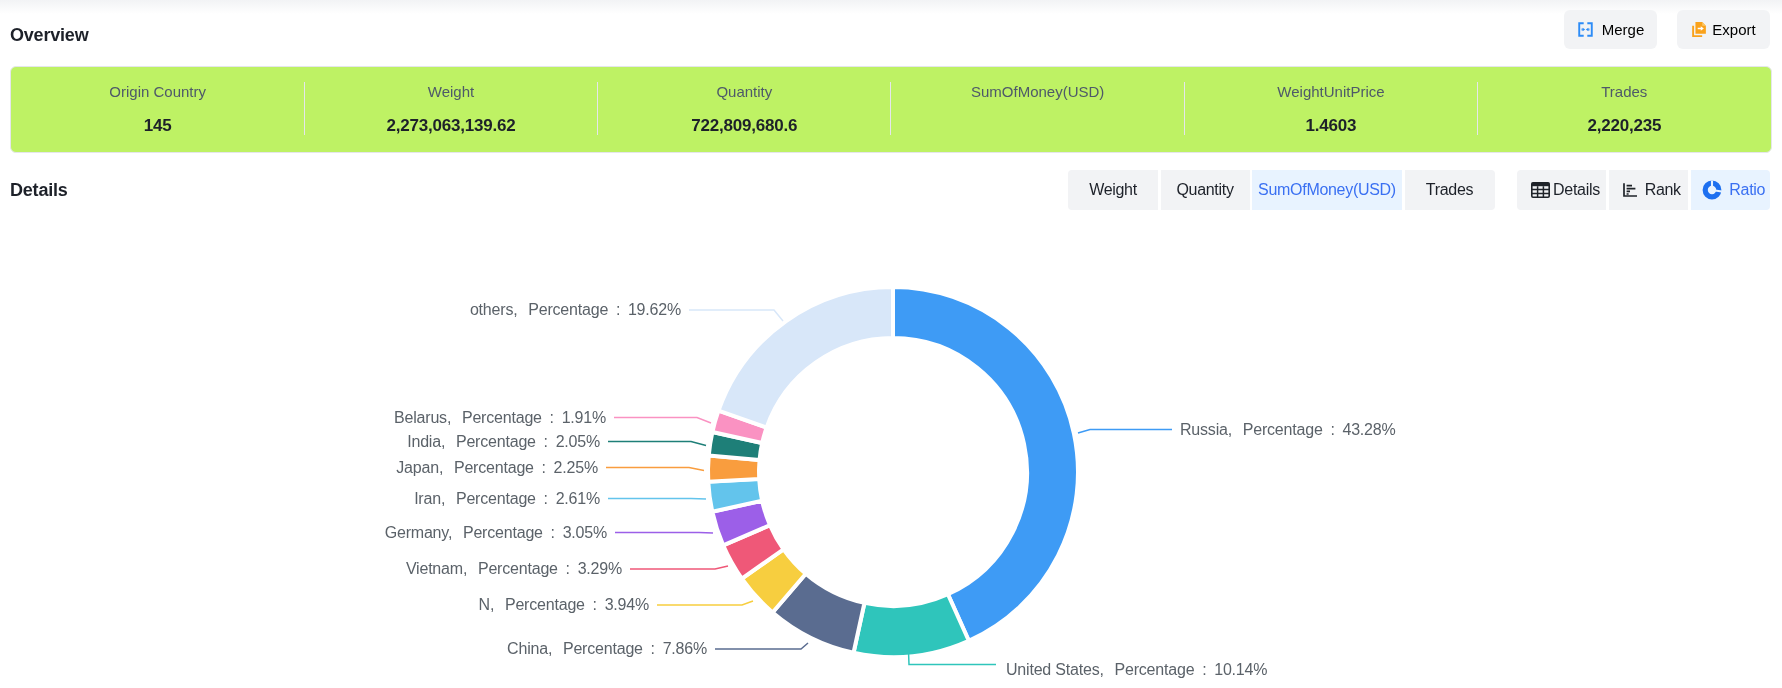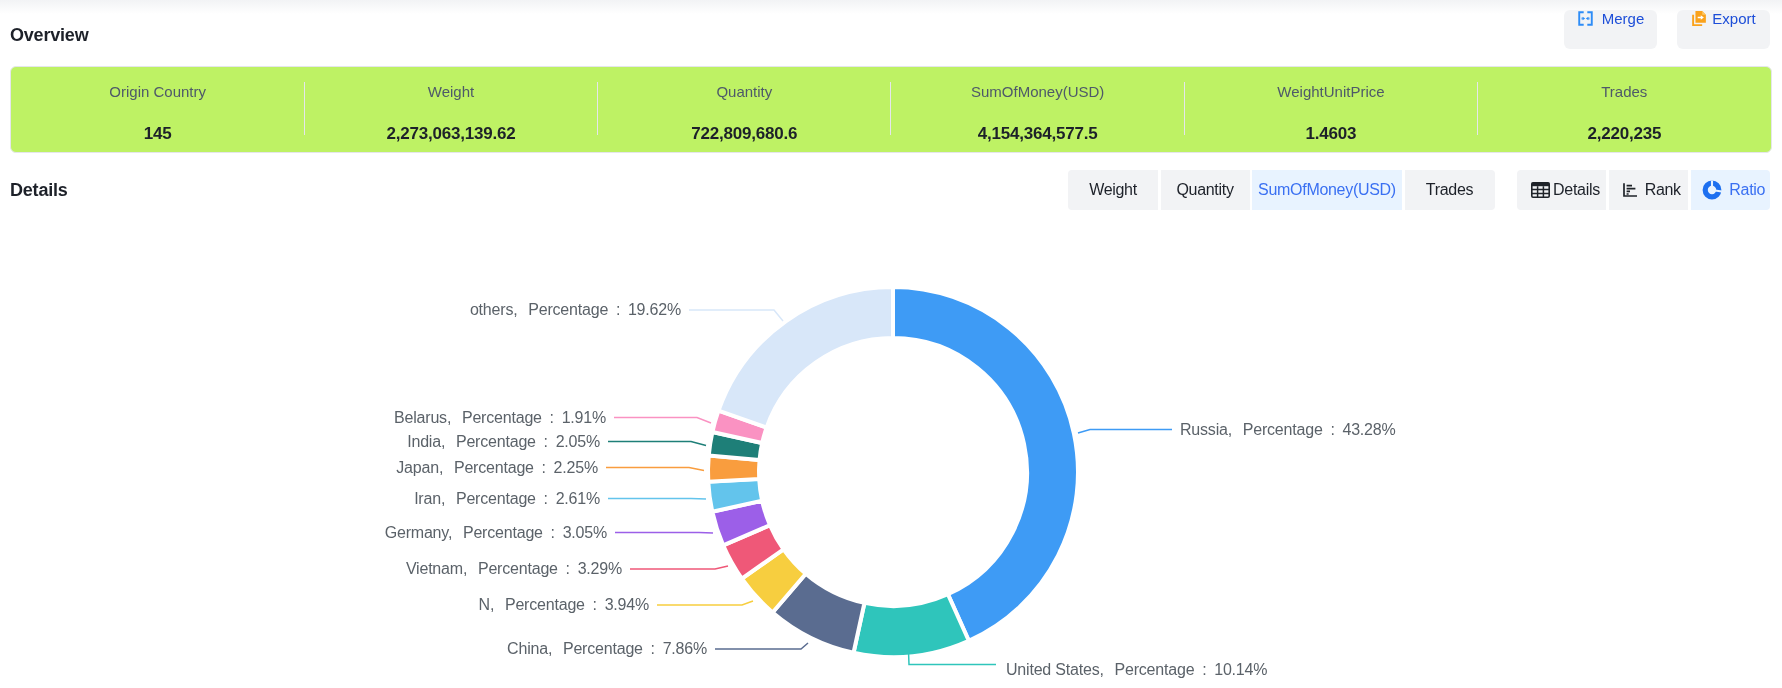--- a/index.html
+++ b/index.html
@@ -1,22 +1,22 @@
 <!DOCTYPE html>
 <html><head><meta charset="utf-8"><style>
 * {margin:0;padding:0;box-sizing:border-box;}
 html,body {width:1782px;height:688px;background:#fff;font-family:"Liberation Sans",sans-serif;overflow:hidden;position:relative;}
 .topfade {position:absolute;left:0;top:0;width:1782px;height:14px;background:linear-gradient(#f2f3f5,#fff);}
 .h1 {position:absolute;left:10px;font-size:18px;font-weight:bold;color:#1d2129;letter-spacing:-0.2px;}
-.btn {position:absolute;top:10px;height:39px;background:#f2f3f5;border-radius:6px;display:flex;justify-content:center;gap:8px;font-size:15px;color:#1d4ed8;}
+.btn {position:absolute;top:10px;height:39px;background:#f2f3f5;border-radius:6px;display:flex;align-items:center;justify-content:center;gap:8px;font-size:15px;color:#000000;}
 .statcard {position:absolute;left:10px;top:66px;width:1762px;height:87px;border:1px solid #e5e6eb;border-radius:6px;background:#bef264;display:flex;}
 .scol {flex:1;position:relative;text-align:center;padding-top:15px;}
 .sdiv {position:absolute;left:-0.5px;top:15px;width:1px;height:53px;background:#e5e6eb;}
 .slab {font-size:15px;color:#4e5969;line-height:19px;}
-.sval {font-size:17px;font-weight:bold;color:#1d2129;margin-top:22px;line-height:22px;letter-spacing:-0.2px;}
+.sval {font-size:17px;font-weight:bold;color:#1d2129;margin-top:14px;line-height:22px;letter-spacing:-0.2px;}
 .tabs {position:absolute;top:170px;height:40px;display:flex;}
 .tab {height:40px;display:flex;align-items:center;justify-content:center;background:#f2f3f5;font-size:16px;letter-spacing:-0.3px;color:#1d2129;gap:7px;}
 .tab.sel {background:#e8f3ff;color:#3a70f2;}
 .tab.first {border-radius:4px 0 0 4px;}
 .tab.last {border-radius:0 4px 4px 0;}
 .gap {width:2.5px;height:40px;background:#fff;}
 .chart {position:absolute;left:0;top:210px;}
 .clb {font-size:16px;letter-spacing:-0.2px;fill:#5b6269;font-family:"Liberation Sans",sans-serif;}
 </style></head>
 <body>
@@ -51,21 +51,20 @@
       <div class="sval">2,273,063,139.62</div>
     </div>
     <div class="scol">
       <div class="sdiv"></div>
       <div class="slab">Quantity</div>
       <div class="sval">722,809,680.6</div>
     </div>
     <div class="scol">
       <div class="sdiv"></div>
       <div class="slab">SumOfMoney(USD)</div>
-      <div class="sval">4,154,364,577.5</div>
     </div>
     <div class="scol">
       <div class="sdiv"></div>
       <div class="slab">WeightUnitPrice</div>
       <div class="sval">1.4603</div>
     </div>
     <div class="scol">
       <div class="sdiv"></div>
       <div class="slab">Trades</div>
       <div class="sval">2,220,235</div>

